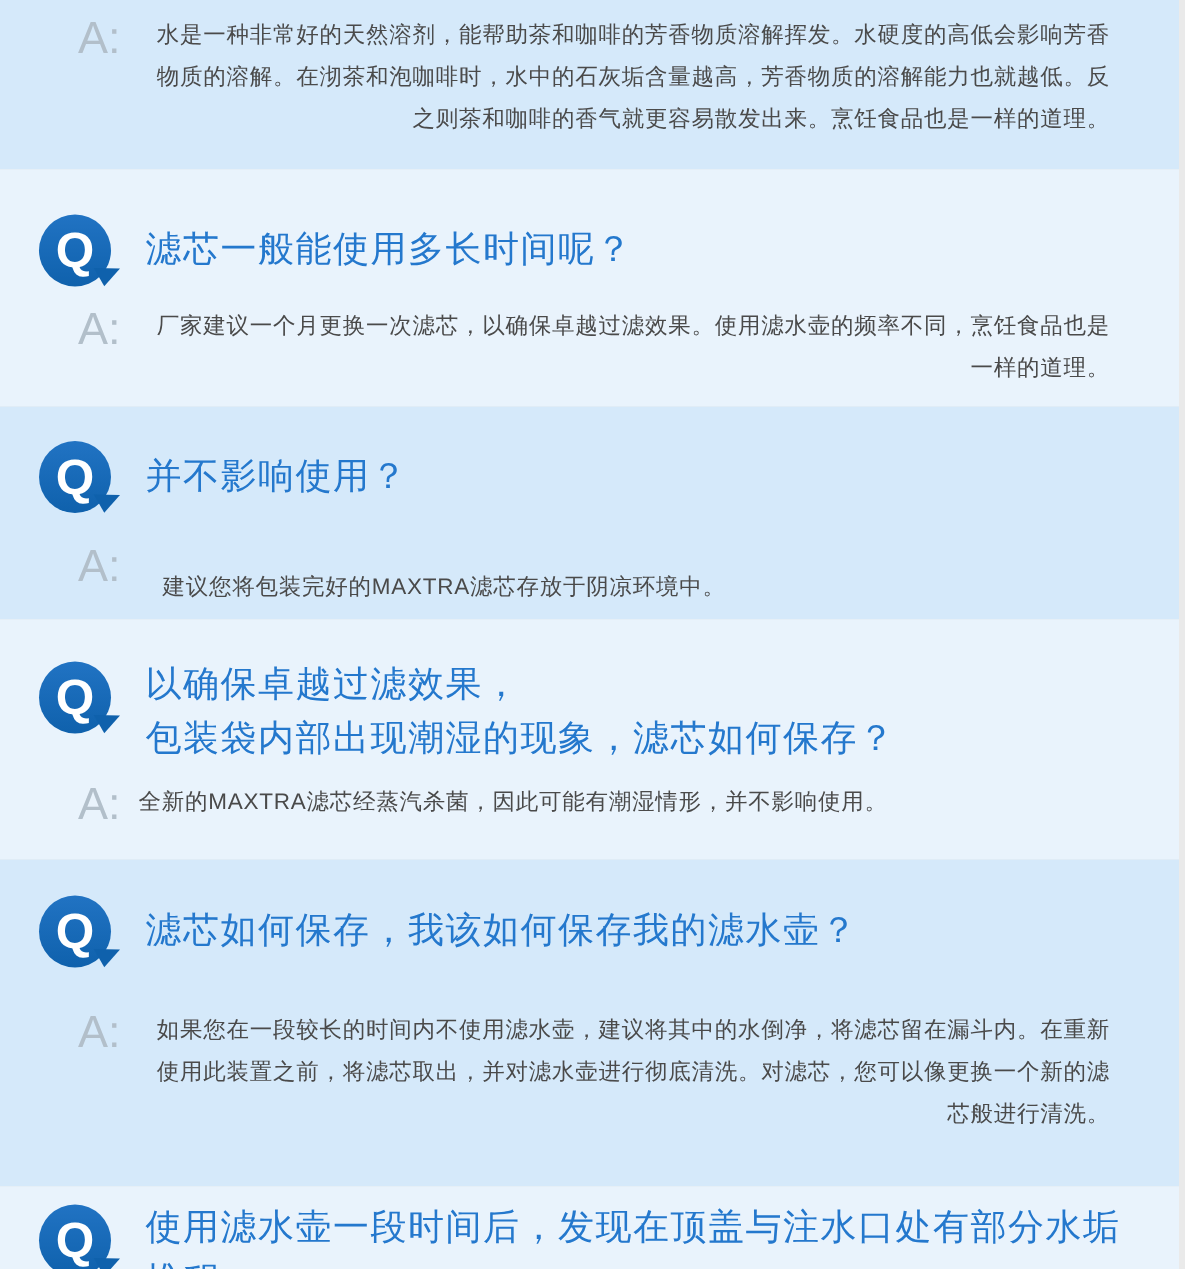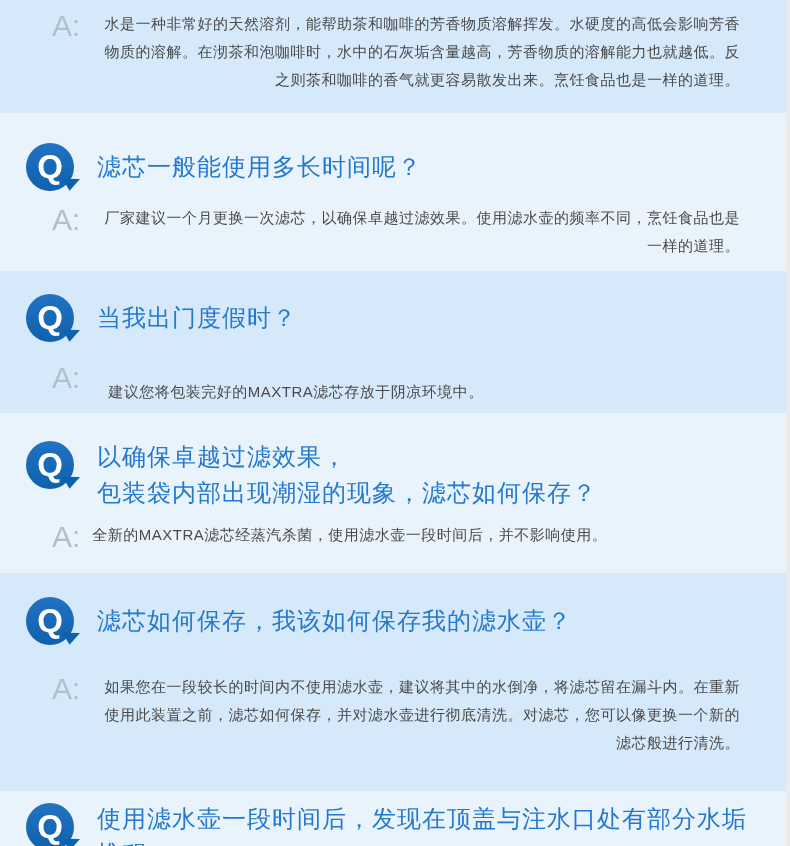--- a/index.html
+++ b/index.html
@@ -137,56 +137,56 @@
       <p class="a-text" style="margin:0">厂家建议一个月更换一次滤芯，以确保卓越过滤效果。使用滤水壶的频率不同，烹饪食品也是一样的道理。</p>
     </div>
   </div>
 
   <div class="sec dark s3">
     <div class="q-row">
       <div class="q-bubble">
         <span class="q-letter">Q</span>
         <span class="q-tail"></span>
       </div>
-      <div class="q-text">当我出门度假时？</div>
+      <div class="q-text">并不影响使用？</div>
     </div>
     <div class="a-row">
       <span class="a-label">A:</span>
       <p class="a-text" style="margin:16px">建议您将包装完好的MAXTRA滤芯存放于阴凉环境中。</p>
     </div>
   </div>
 
   <div class="sec light s4">
     <div class="q-row top-align">
       <div class="q-bubble">
         <span class="q-letter">Q</span>
         <span class="q-tail"></span>
       </div>
       <div>
         <div class="q-text">以确保卓越过滤效果，</div>
         <div class="q-text">包装袋内部出现潮湿的现象，滤芯如何保存？</div>
       </div>
     </div>
     <div class="a-row">
       <span class="a-label">A:</span>
-      <p class="a-text" style="margin:0">全新的MAXTRA滤芯经蒸汽杀菌，使用滤水壶一段时间后，并不影响使用。</p>
+      <p class="a-text" style="margin:0">全新的MAXTRA滤芯经蒸汽杀菌，因此可能有潮湿情形，并不影响使用。</p>
     </div>
   </div>
 
   <div class="sec dark s5">
     <div class="q-row">
       <div class="q-bubble">
         <span class="q-letter">Q</span>
         <span class="q-tail"></span>
       </div>
       <div class="q-text">滤芯如何保存，我该如何保存我的滤水壶？</div>
     </div>
     <div class="a-row">
       <span class="a-label">A:</span>
-      <p class="a-text" style="margin:0">如果您在一段较长的时间内不使用滤水壶，建议将其中的水倒净，将滤芯留在漏斗内。在重新使用此装置之前，滤芯如何保存，并对滤水壶进行彻底清洗。对滤芯，您可以像更换一个新的滤芯般进行清洗。</p>
+      <p class="a-text" style="margin:0">如果您在一段较长的时间内不使用滤水壶，建议将其中的水倒净，将滤芯留在漏斗内。在重新使用此装置之前，将滤芯取出，并对滤水壶进行彻底清洗。对滤芯，您可以像更换一个新的滤芯般进行清洗。</p>
     </div>
   </div>
 
   <div class="sec light s6">
     <div class="q-row top-align">
       <div class="q-bubble">
         <span class="q-letter">Q</span>
         <span class="q-tail"></span>
       </div>
       <div>

